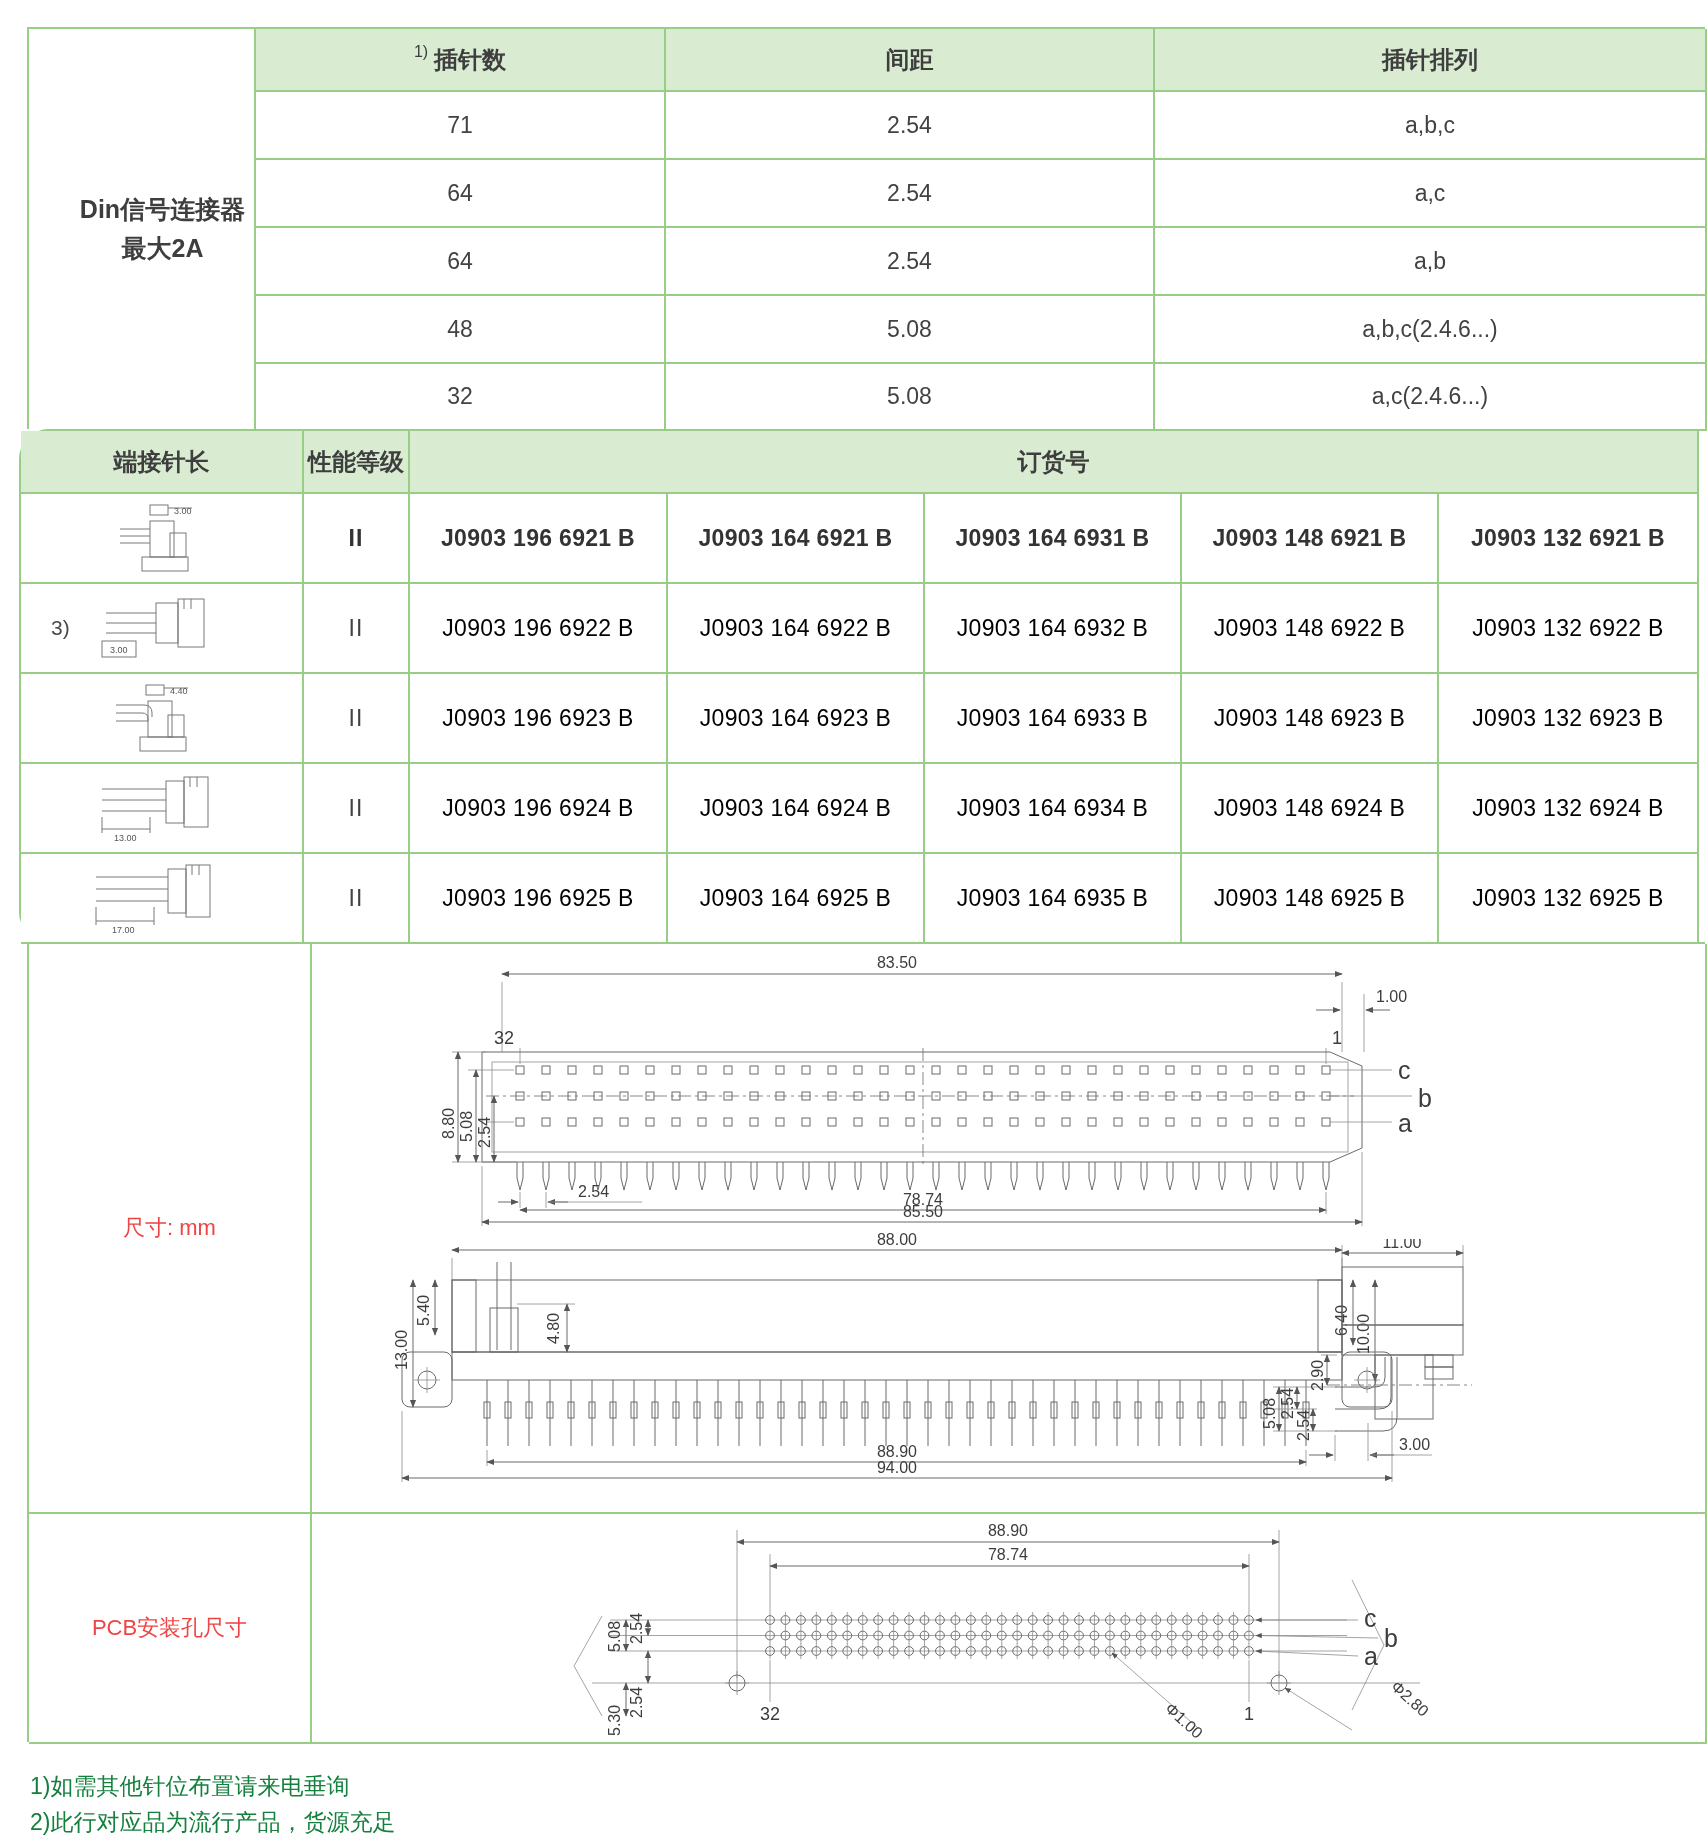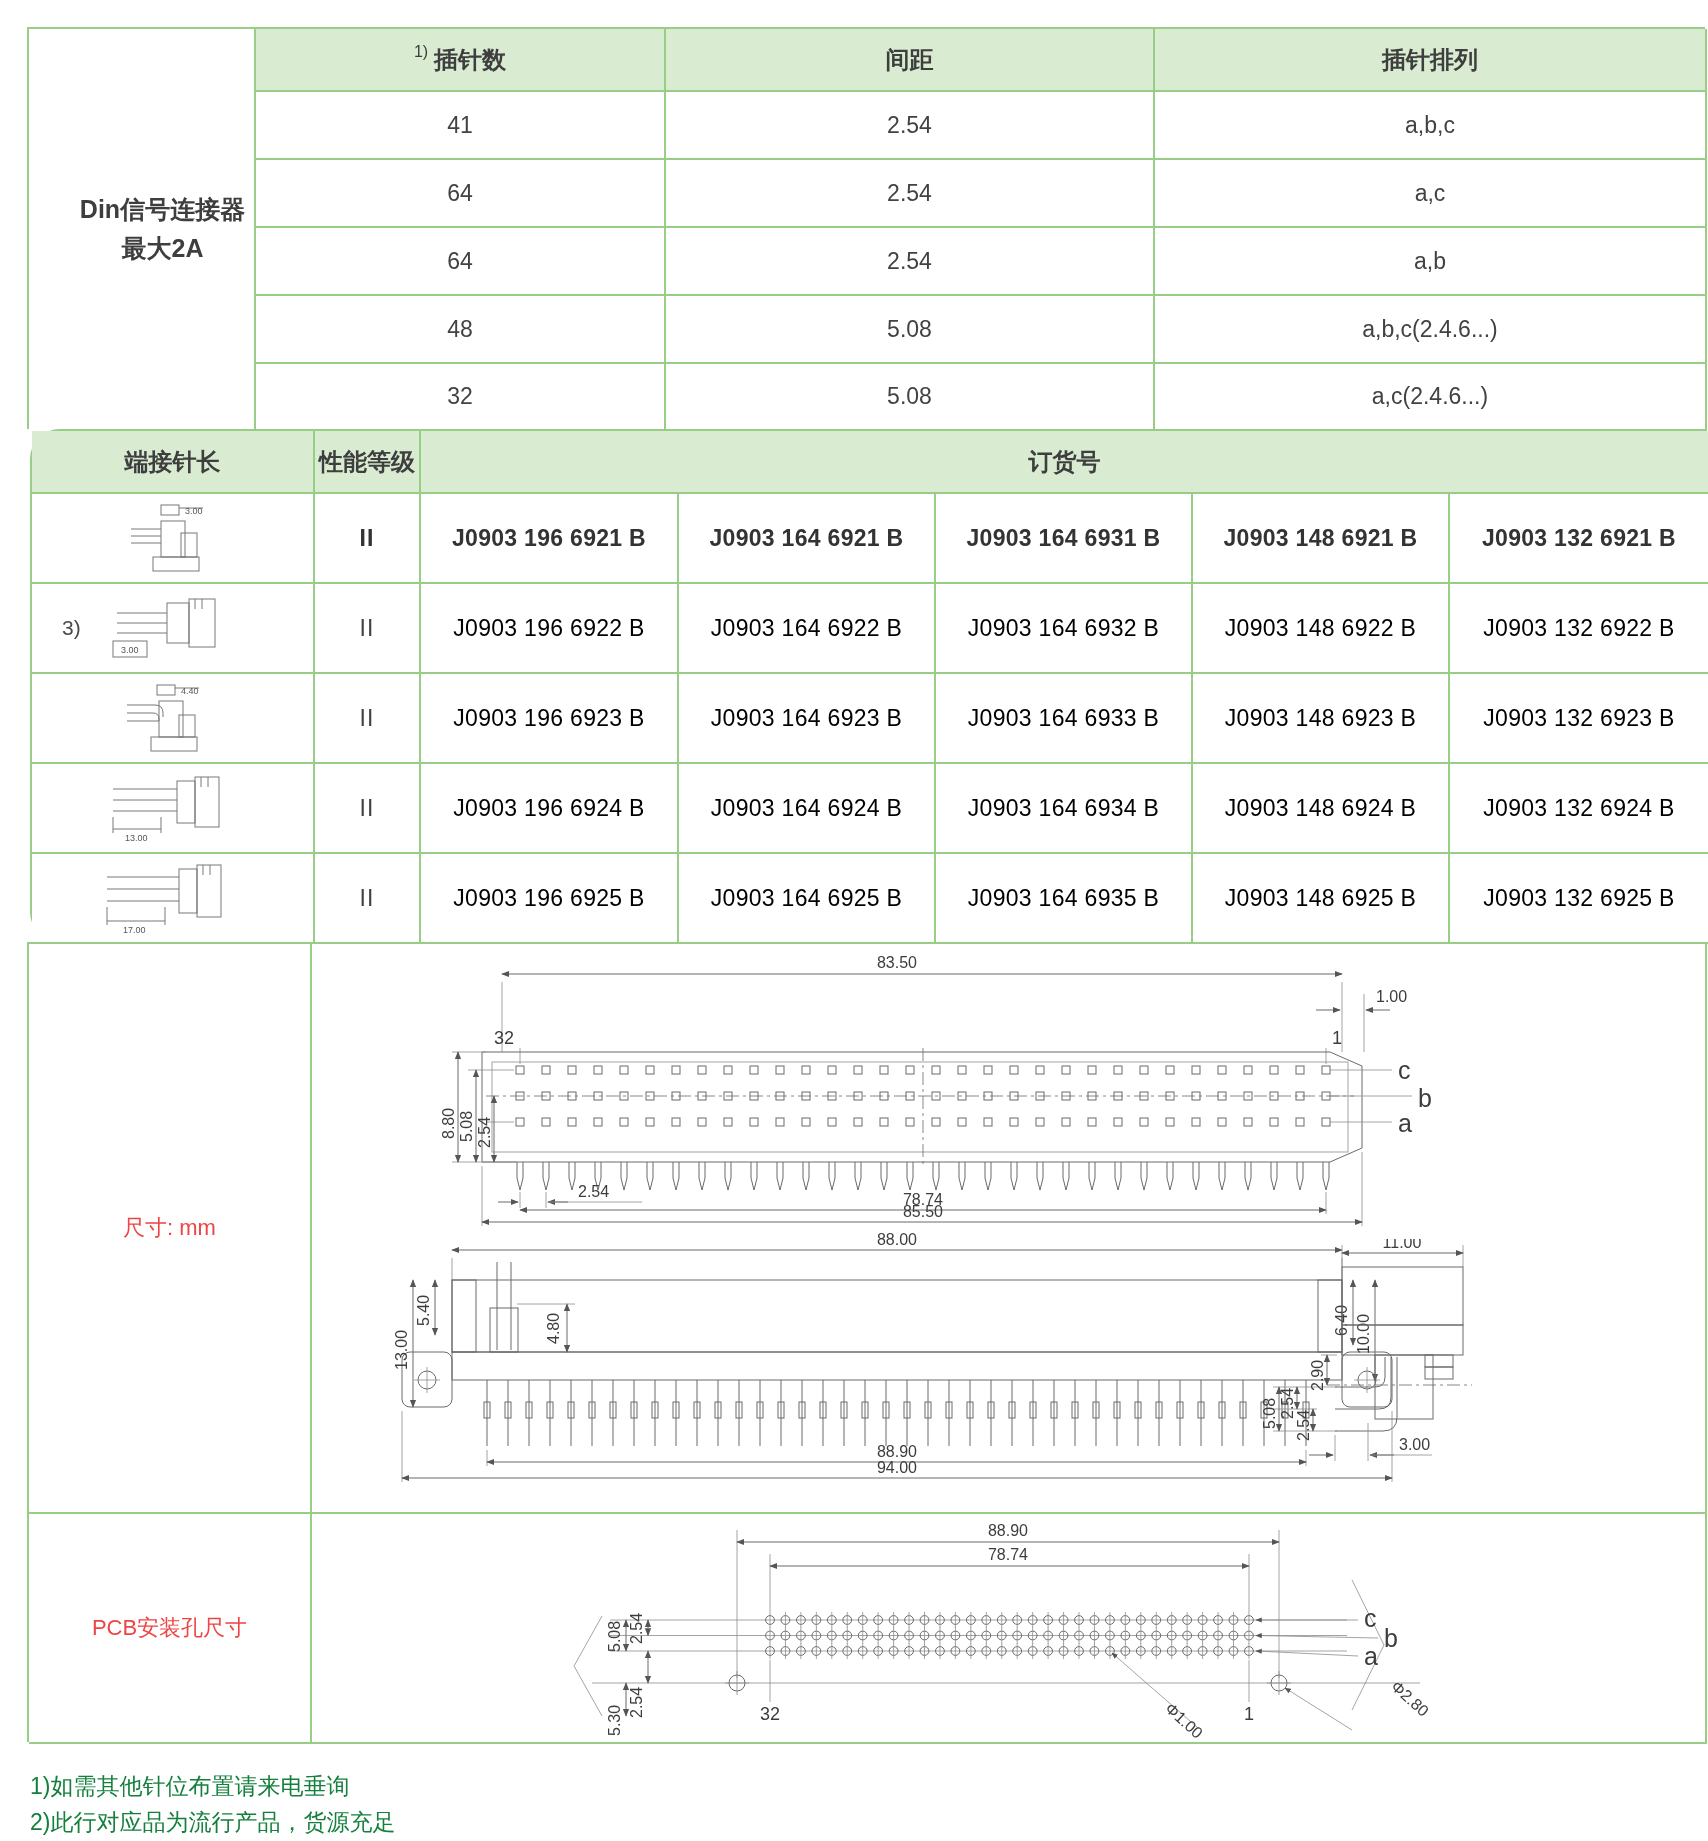--- a/index.html
+++ b/index.html
@@ -15,21 +15,21 @@
   .grid{position:absolute;display:grid;border-top:2px solid var(--gb);border-left:2px solid var(--gb);box-sizing:border-box;}
   .c{border-right:2px solid var(--gb);border-bottom:2px solid var(--gb);display:flex;
      align-items:center;justify-content:center;box-sizing:border-box;position:relative;background:#fff;}
   .hd{background:var(--gbg);font-weight:700;font-size:24px;}
   .v{font-size:23px;color:#424242;}
   .lab{font-weight:700;font-size:25px;flex-direction:column;line-height:1.55;margin-left:42px;}
   .sup{font-size:16px;font-weight:400;align-self:flex-start;margin:14px 6px 0 0;}
   .t1{left:27px;top:27px;width:1678px;height:402px;
       grid-template-columns:227px 410px 489px 552px;
       grid-template-rows:63px 68px 68px 68px 68px 67px;}
-  .t2{left:30px;top:429px;width:1455px;height:513px;
+  .t2{left:19px;top:429px;width:1455px;height:513px;
       grid-template-columns:283px 106px 258px 257px 257px 257px 260px;
       grid-template-rows:63px 90px 90px 90px 90px 90px;border-radius:30px;}
   .ord{font-size:23px;letter-spacing:.3px;color:#000000;}
   .grade{font-size:23px;letter-spacing:1px;color:#424242;}
   .rowb{font-weight:700;color:#333;}
   .icon-note{position:absolute;left:30px;top:50%;transform:translateY(-50%);font-size:21px;color:#4a4a4a;}
   
   .sec{left:27px;grid-template-columns:283px 1395px;}
   .secd{top:942px;width:1678px;height:570px;grid-template-rows:570px;}
   .secp{top:1512px;width:1678px;height:230px;grid-template-rows:230px;}
@@ -67,21 +67,21 @@
       <div>Din信号连接器</div>
       <div>最大2A</div>
     </div>
     <div class="c hd">
       <span class="sup">1)</span>
       <span>插针数</span>
     </div>
     <div class="c hd">间距</div>
     <div class="c hd">插针排列</div>
 
-    <div class="c v">41</div>
+    <div class="c v">71</div>
     <div class="c v">2.54</div>
     <div class="c v">a,b,c</div>
     <div class="c v">64</div>
     <div class="c v">2.54</div>
     <div class="c v">a,c</div>
     <div class="c v">64</div>
     <div class="c v">2.54</div>
     <div class="c v">a,b</div>
     <div class="c v">48</div>
     <div class="c v">5.08</div>

